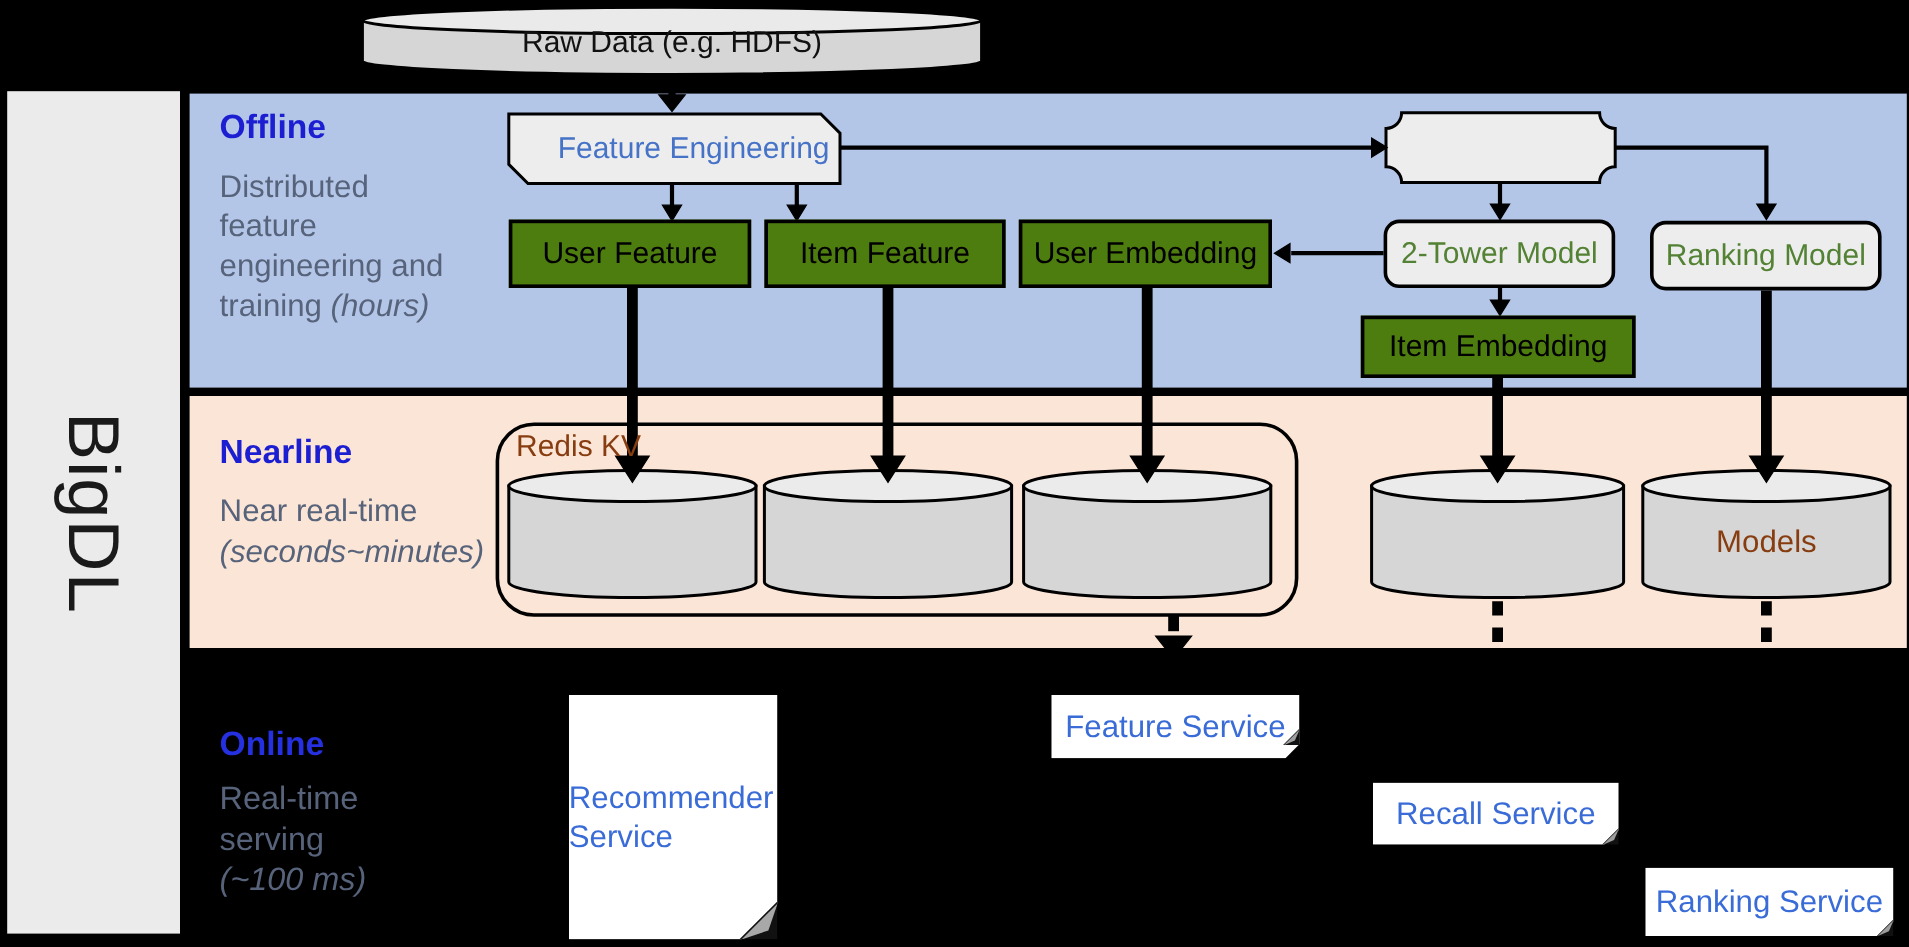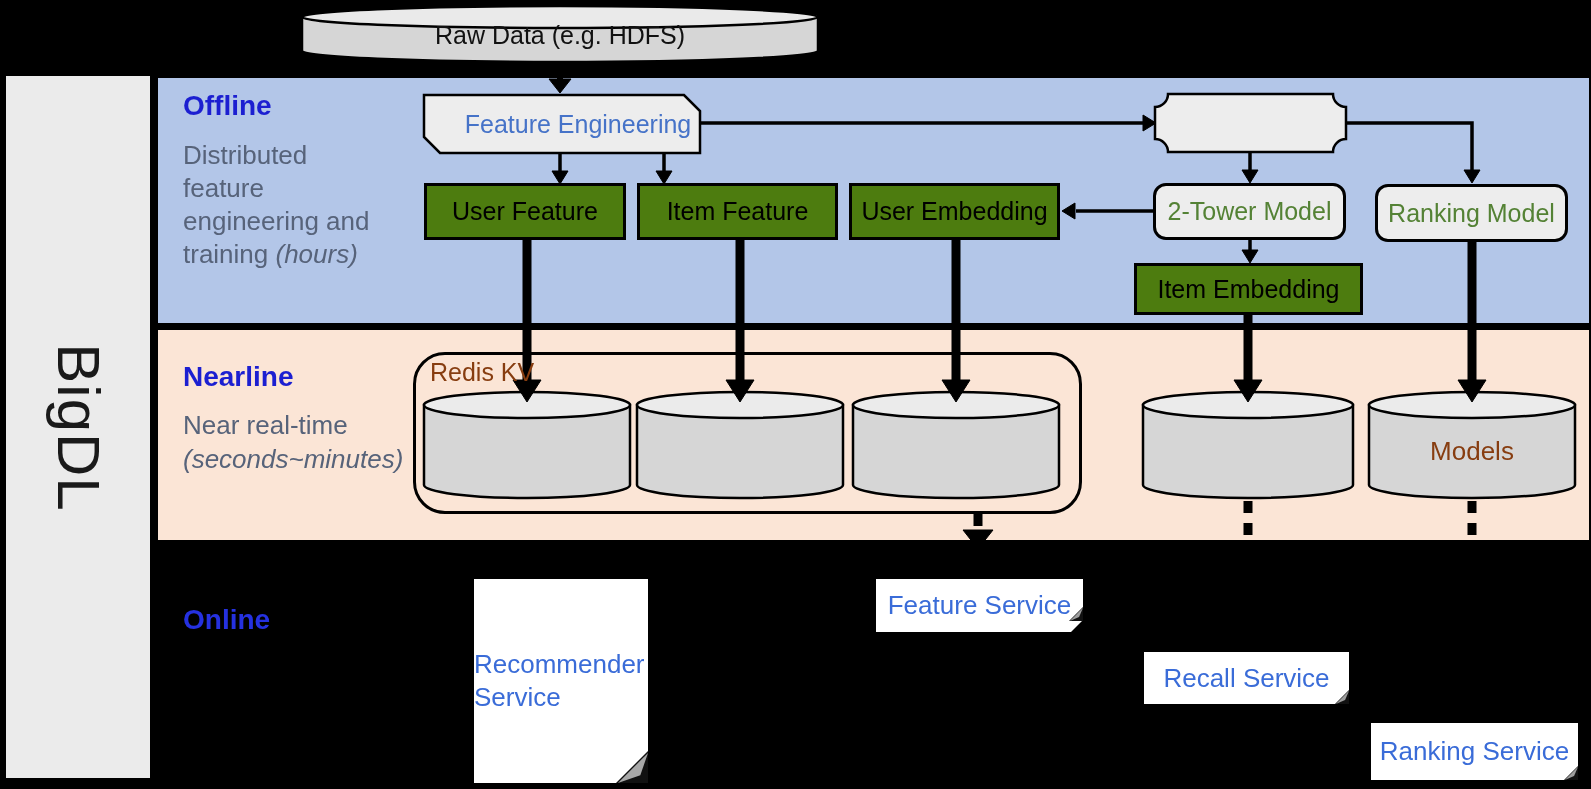--- a/index.html
+++ b/index.html
@@ -194,20 +194,25 @@
     <div><span>training </span><span class="it">(hours)</span></div>
   </div>
 
   <div class="abs sec-title z5" style="left:183px;top:361px;">Nearline</div>
   <div class="abs sec-desc z5" style="left:183px;top:408px;line-height:34px;">
     <div>Near real-time</div>
     <div class="it">(seconds~minutes)</div>
   </div>
 
   <div class="abs sec-title sec-title-online z5" style="left:183px;top:604px;">Online</div>
+  <div class="abs sec-desc sec-desc-online z5" style="left:183px;top:648px;">
+    <div>Real-time</div>
+    <div>serving</div>
+    <div class="it">(~100 ms)</div>
+  </div>
 
   <div class="abs doc z4" style="left:474px;top:579px;width:174px;height:204px;">
     <span>Recommender Service</span>
   </div>
   <div class="abs doc-fold z5" style="left:616px;top:751px;">
     <div class="fold-back"></div>
       <div class="fold-flap"></div>
   </div>
 
   <div class="abs svc z4" style="left:876px;top:568px;width:207px;height:53px;margin-top:11px;">

